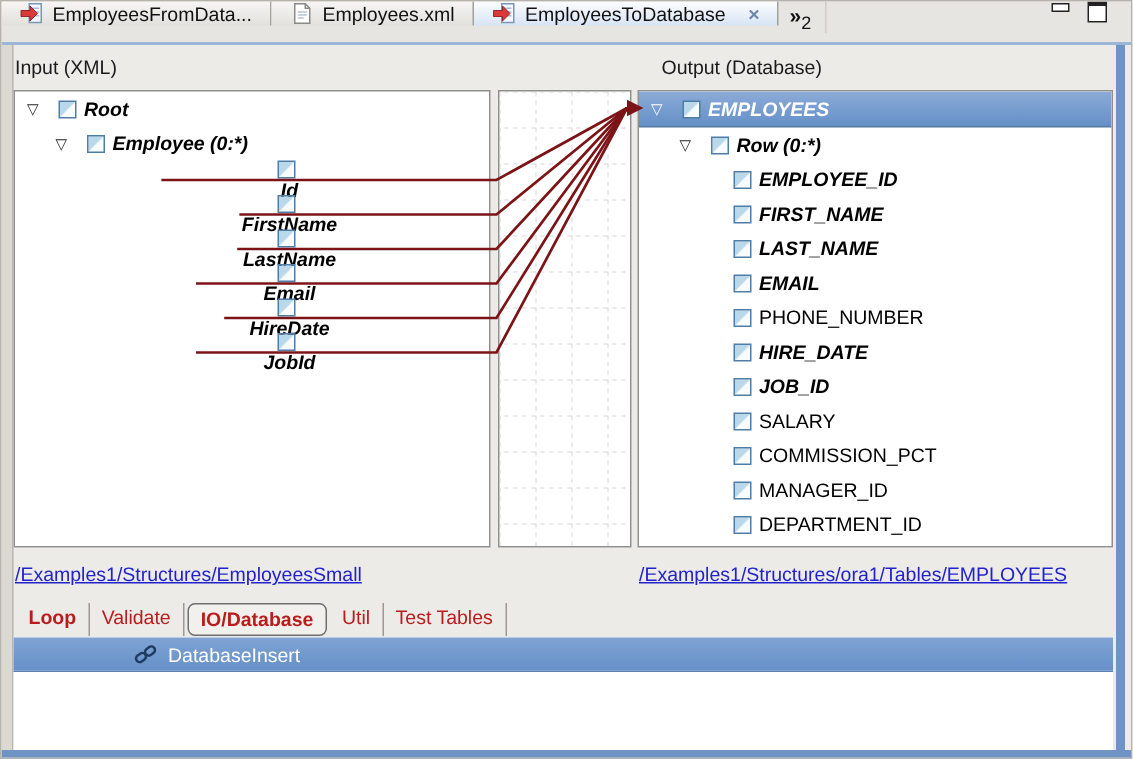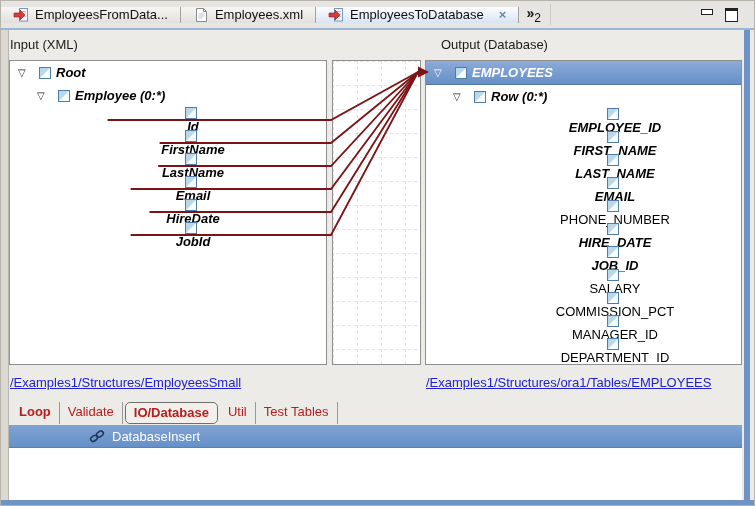--- a/index.html
+++ b/index.html
@@ -1,21 +1,21 @@
 <!DOCTYPE html>
 <html><head>
 <meta charset="utf-8">
 <style>
   html,body{margin:0;padding:0;background:#ecebe8;}
   #app{position:relative;width:755px;height:506px;background:#ecebe8;
        font-family:"Liberation Sans",sans-serif;border:1px solid #b6b3ad;box-sizing:border-box;overflow:hidden;}
 
   
   .tabbar{position:absolute;left:0;top:0;width:100%;height:27px;background:#e7e5e2;
-          border-bottom:2px solid #9cb6d8;display:flex;align-items:center;}
+          border-bottom:2px solid #9cb6d8;display:flex;align-items:flex-start;}
   .tab{display:flex;align-items:center;gap:6px;padding:0 12px;border-right:1px solid #a3a19c;
        font-size:13px;color:#111;background:linear-gradient(#f7f6f4,#e2e0dc);white-space:nowrap;cursor:default;}
   .tab.active{background:linear-gradient(#fcfdff,#d8e4f4);}
   .tab .close{margin-left:9px;color:#6e86a8;font-size:13px;font-weight:bold;line-height:1;}
   .overflow{display:flex;align-items:flex-start;padding:2px 9px 0 7px;font-size:13px;color:#111;border-right:1px solid #cfccc7;}
   .overflow .chev{font-weight:bold;font-size:14px;line-height:1;}
   .overflow .cnt{margin-top:5px;font-size:12px;}
   .win-icons{margin-left:auto;display:flex;align-items:center;gap:12px;padding-right:16px;}
   .icon-min{width:10px;height:4px;border:1px solid #222;background:#fff;margin-top:-6px;}
   .icon-max{width:11px;height:10px;border:1px solid #222;border-top:3px solid #222;background:#fff;}
@@ -33,21 +33,21 @@
   .canvas{position:absolute;left:331px;top:59px;width:89px;height:305px;background:#fff;
           border:1px solid #8f8f8f;box-sizing:border-box;}
 
   .trow{height:23px;display:flex;align-items:center;font-size:13px;color:#000;cursor:default;}
   .trow .exp{width:24px;flex:none;font-size:10px;color:#222;padding-left:3px;box-sizing:border-box;}
   .trow .nicon{width:12px;height:12px;flex:none;border:1px solid #4e7da8;
                background:linear-gradient(135deg,#b9d8ea 46%,#f7fcff 54%);margin-right:5px;box-sizing:border-box;}
   .trow .lbl{white-space:nowrap;}
   .mapped .lbl{font-weight:bold;font-style:italic;}
   .lt .lvl0{padding-left:5px;} .lt .lvl1{padding-left:24px;} .lt .leaf{padding-left:50px;flex-direction:column;}
-  .rt .lvl0{padding-left:5px;} .rt .lvl1{padding-left:24px;} .rt .leaf{padding-left:63px;flex-direction:column;}
+  .rt .lvl0{padding-left:5px;} .rt .lvl1{padding-left:24px;} .rt .leaf{padding-left:63px;}
   .trow.selected{background:linear-gradient(#8cabd8,#6590c7);border-bottom:1px solid #55799f;}
   .trow.selected .lbl,.trow.selected .exp{color:#fff;}
 
   .slink{position:absolute;top:374px;font-size:13px;color:#2222cc;text-decoration:underline;cursor:pointer;white-space:nowrap;}
   #in-link{left:9px;} #out-link{left:425px;}
 
   
   .btabs{position:absolute;left:10px;top:401px;height:22px;display:flex;font-size:13px;color:#b91c1c;}
   .btab{padding:2px 8px;border-right:1px solid #9b9893;cursor:default;white-space:nowrap;}
   .btab.bold{font-weight:bold;}

